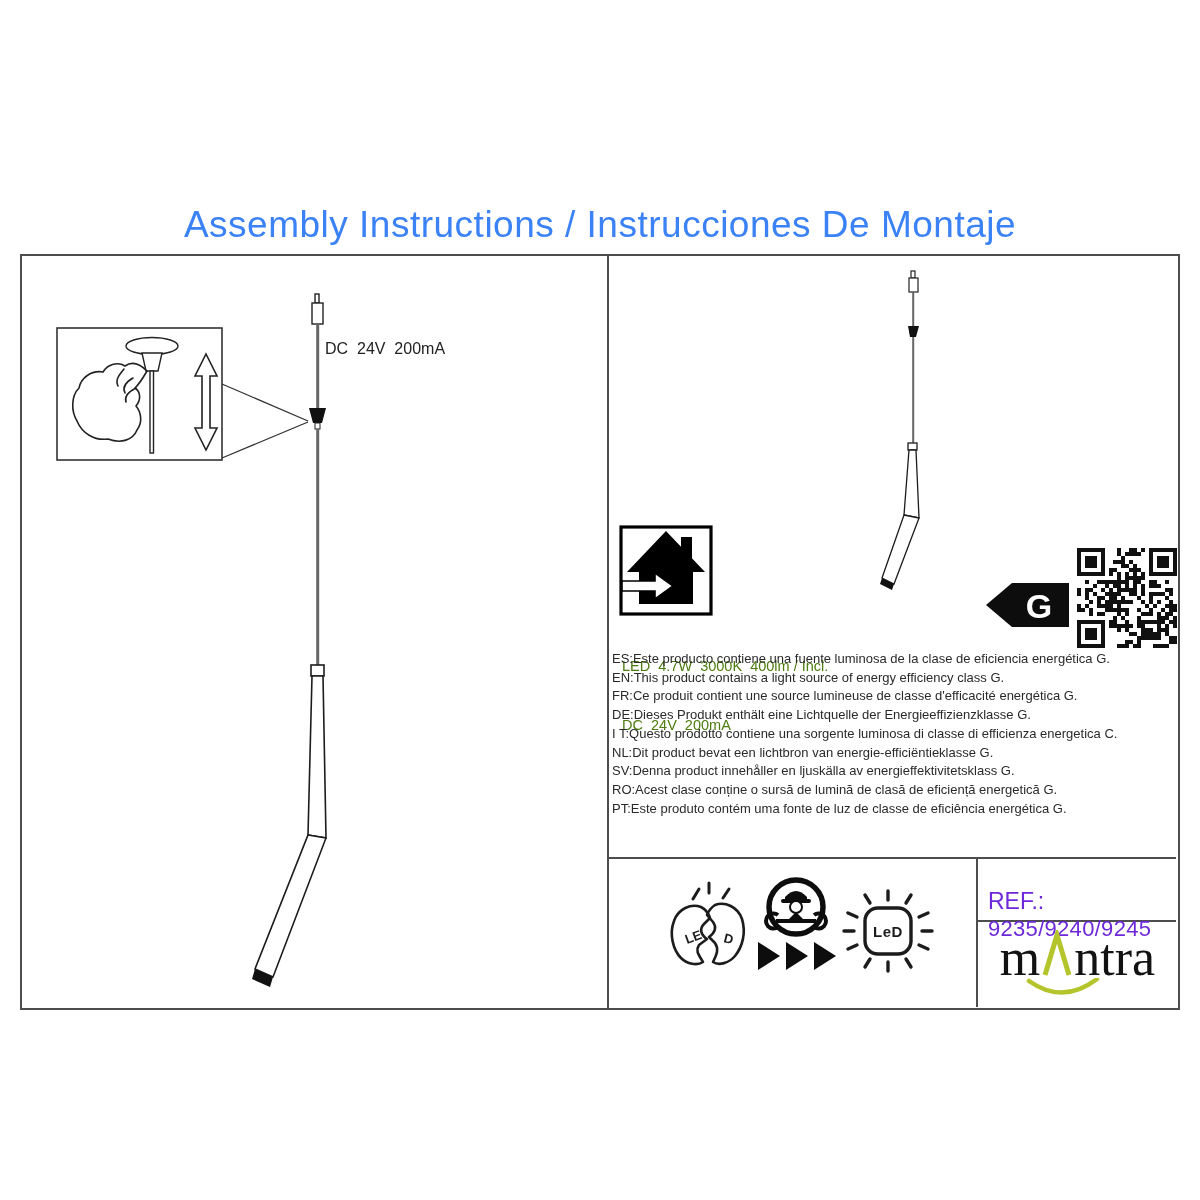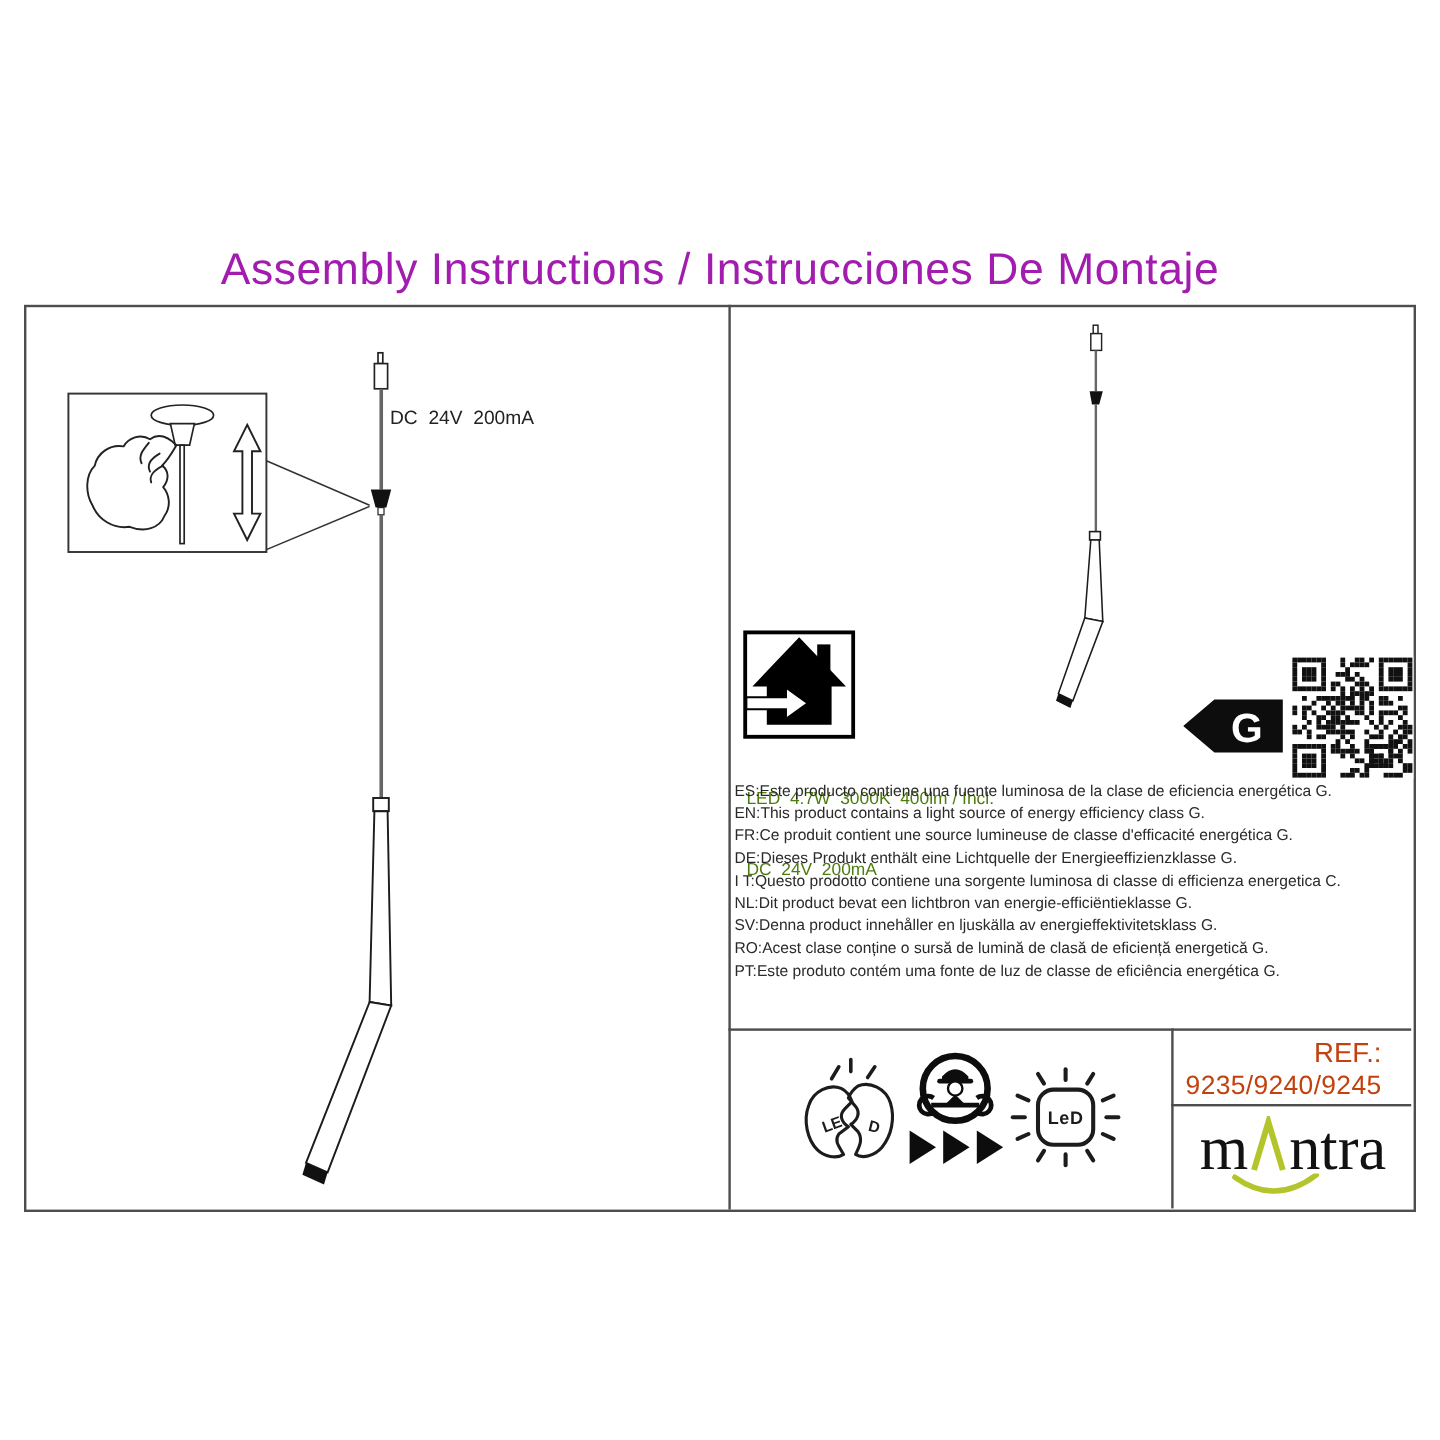--- a/index.html
+++ b/index.html
@@ -9,30 +9,30 @@
   }
   html,body{margin:0;padding:0;background:#ffffff;}
   body{
     width:1200px;height:1200px;position:relative;overflow:hidden;
     font-family:"Liberation Sans",sans-serif;color:var(--ink);
   }
   .abs{position:absolute;}
   
   #page-title{
     left:0;top:204px;width:1200px;text-align:center;
-    font-size:37px;letter-spacing:.5px;color:#a21caf;white-space:pre;
+    font-size:37px;letter-spacing:.5px;color:#3b82f6;white-space:pre;
   }
   
   .frame{border:2px solid var(--line-gray);}
   .hline,.vline{background:var(--line-gray);}
   
   #power-spec-label{left:325px;top:340px;font-size:16px;white-space:pre;color:#222;}
   #spec-lines{left:622px;top:618px;font-size:14.5px;line-height:19.5px;white-space:pre;color:#4d7c0f;}
   #energy-statements{left:612px;top:650px;width:560px;font-size:13px;line-height:18.7px;color:#2a2a2a;white-space:nowrap;}
-  #ref-block{left:988px;top:864px;color:#c2410c;text-align:right;}
+  #ref-block{left:988px;top:888px;color:#6d28d9;}
   #ref-label{font-size:23px;line-height:27px;}
   #ref-value{font-size:22px;line-height:27px;letter-spacing:.3px;}
   
   #brand-logo{left:977px;top:922px;width:201px;height:84px;}
   #brand-row{
     position:absolute;left:0;top:6px;width:201px;display:flex;justify-content:center;
     align-items:flex-end;font-family:"Liberation Serif",serif;font-size:52px;color:#121212;
   }
   #brand-lambda-icon{margin:0 1px 11px 1px;display:block;}
   #brand-arc-icon{position:absolute;left:46px;top:56px;}

